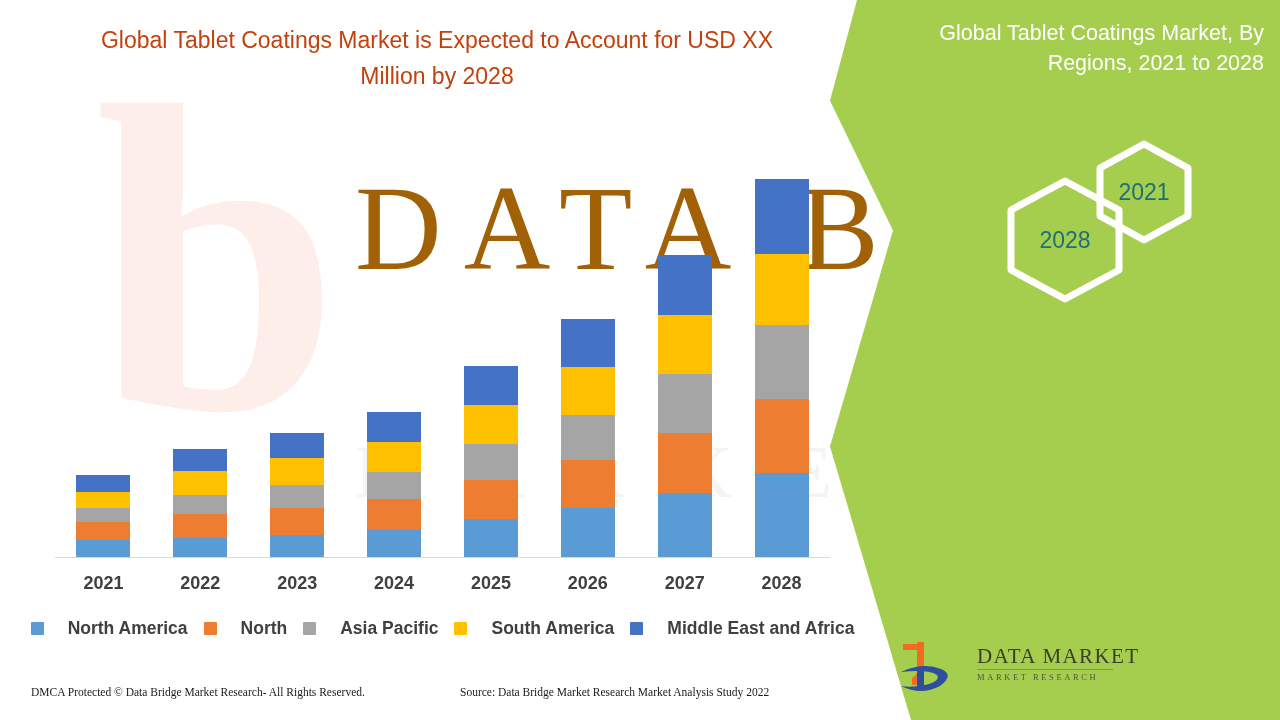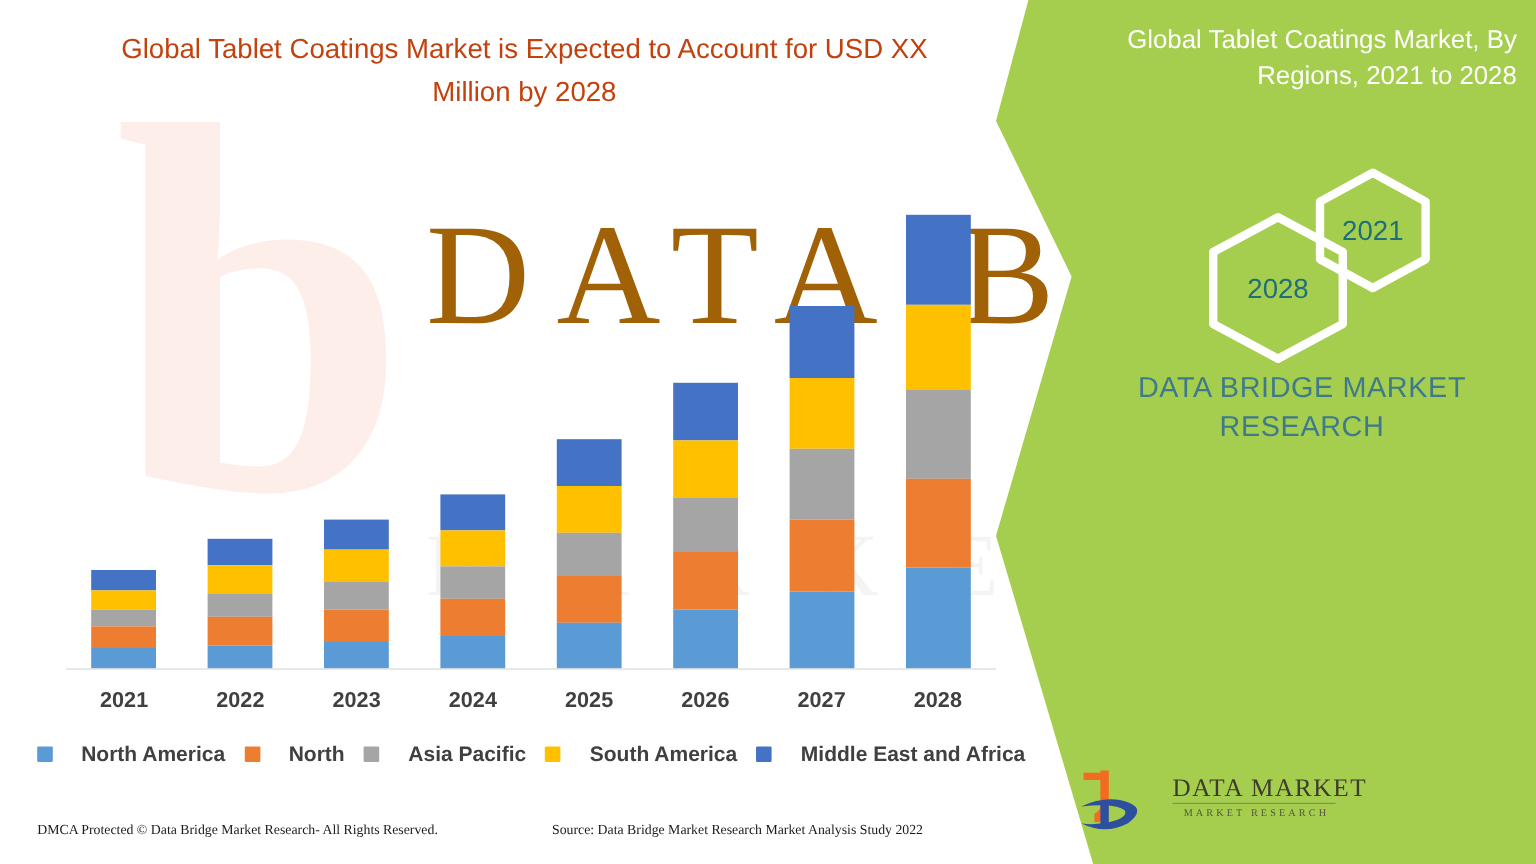--- a/index.html
+++ b/index.html
@@ -56,21 +56,21 @@
   .logo{position:absolute;left:893px;top:638px;width:220px;height:62px;}
   .logo-mark{position:absolute;left:0;top:0;width:72px;height:60px;}
   .logo-text{position:absolute;left:84px;top:6px;width:140px;}
   .logo-main{
     font-family:"Liberation Serif", serif;font-size:21px;letter-spacing:1.4px;
     color:#3d3d2e;line-height:24px;white-space:nowrap;
   }
   .logo-rule{height:1px;background:#8a8a6a;width:136px;margin:1px 0 2px;}
   .logo-sub{
     font-family:"Liberation Serif", serif;font-size:8.5px;letter-spacing:2.6px;
-    color:#55553f;line-height:11px;white-space:nowrap;text-align:center;
+    color:#55553f;line-height:11px;white-space:nowrap;
   }
 
   
   .chart-title{
     position:absolute;left:72px;top:22px;width:730px;text-align:center;
     font-size:23px;line-height:36px;color:#c2410c;font-weight:400;
   }
   .plot{position:absolute;left:55px;top:150px;width:775px;height:408px;}
   .axis-line{position:absolute;left:0;bottom:0;width:775px;height:1px;background:#d9d9d9;}
   .bars{position:absolute;left:0;top:0;right:0;bottom:1px;display:flex;
@@ -242,21 +242,20 @@
       <span>2021</span>
     </div>
     <div class="hex hex-2028">
       <svg viewBox="0 0 118 128">
         <polygon points="59,5 113,34 113,94 59,123 5,94 5,34" fill="none" stroke="#ffffff" stroke-width="7" stroke-linejoin="round"></polygon>
       </svg>
       <span>2028</span>
     </div>
   </div>
 
-  <div class="panel-brand">DATA BRIDGE MARKET RESEARCH</div>
 
   <div class="logo">
     <svg class="logo-mark" viewBox="0 0 72 60">
       <path d="M10 6 L30 6 L30 38 Q30 47 20 47 L20 40 Q24 40 24 33 L24 12 L10 12 Z" fill="#F26B21"></path>
       <path d="M24 4 L31 4 L31 30 Q31 44 19 47 L19 40 Q25 37 25 29 Z" fill="#F26B21"></path>
       <path d="M8 34 Q30 24 48 31 Q62 37 47 48 Q28 58 8 48 Q18 50 32 47 Q48 43 44 37 Q36 31 8 34 Z" fill="#2E4E9E"></path>
       <path d="M24 30 L31 30 L31 52 L24 52 Z" fill="#2E4E9E"></path>
     </svg>
     <div class="logo-text">
       <div class="logo-main">DATA MARKET</div>

